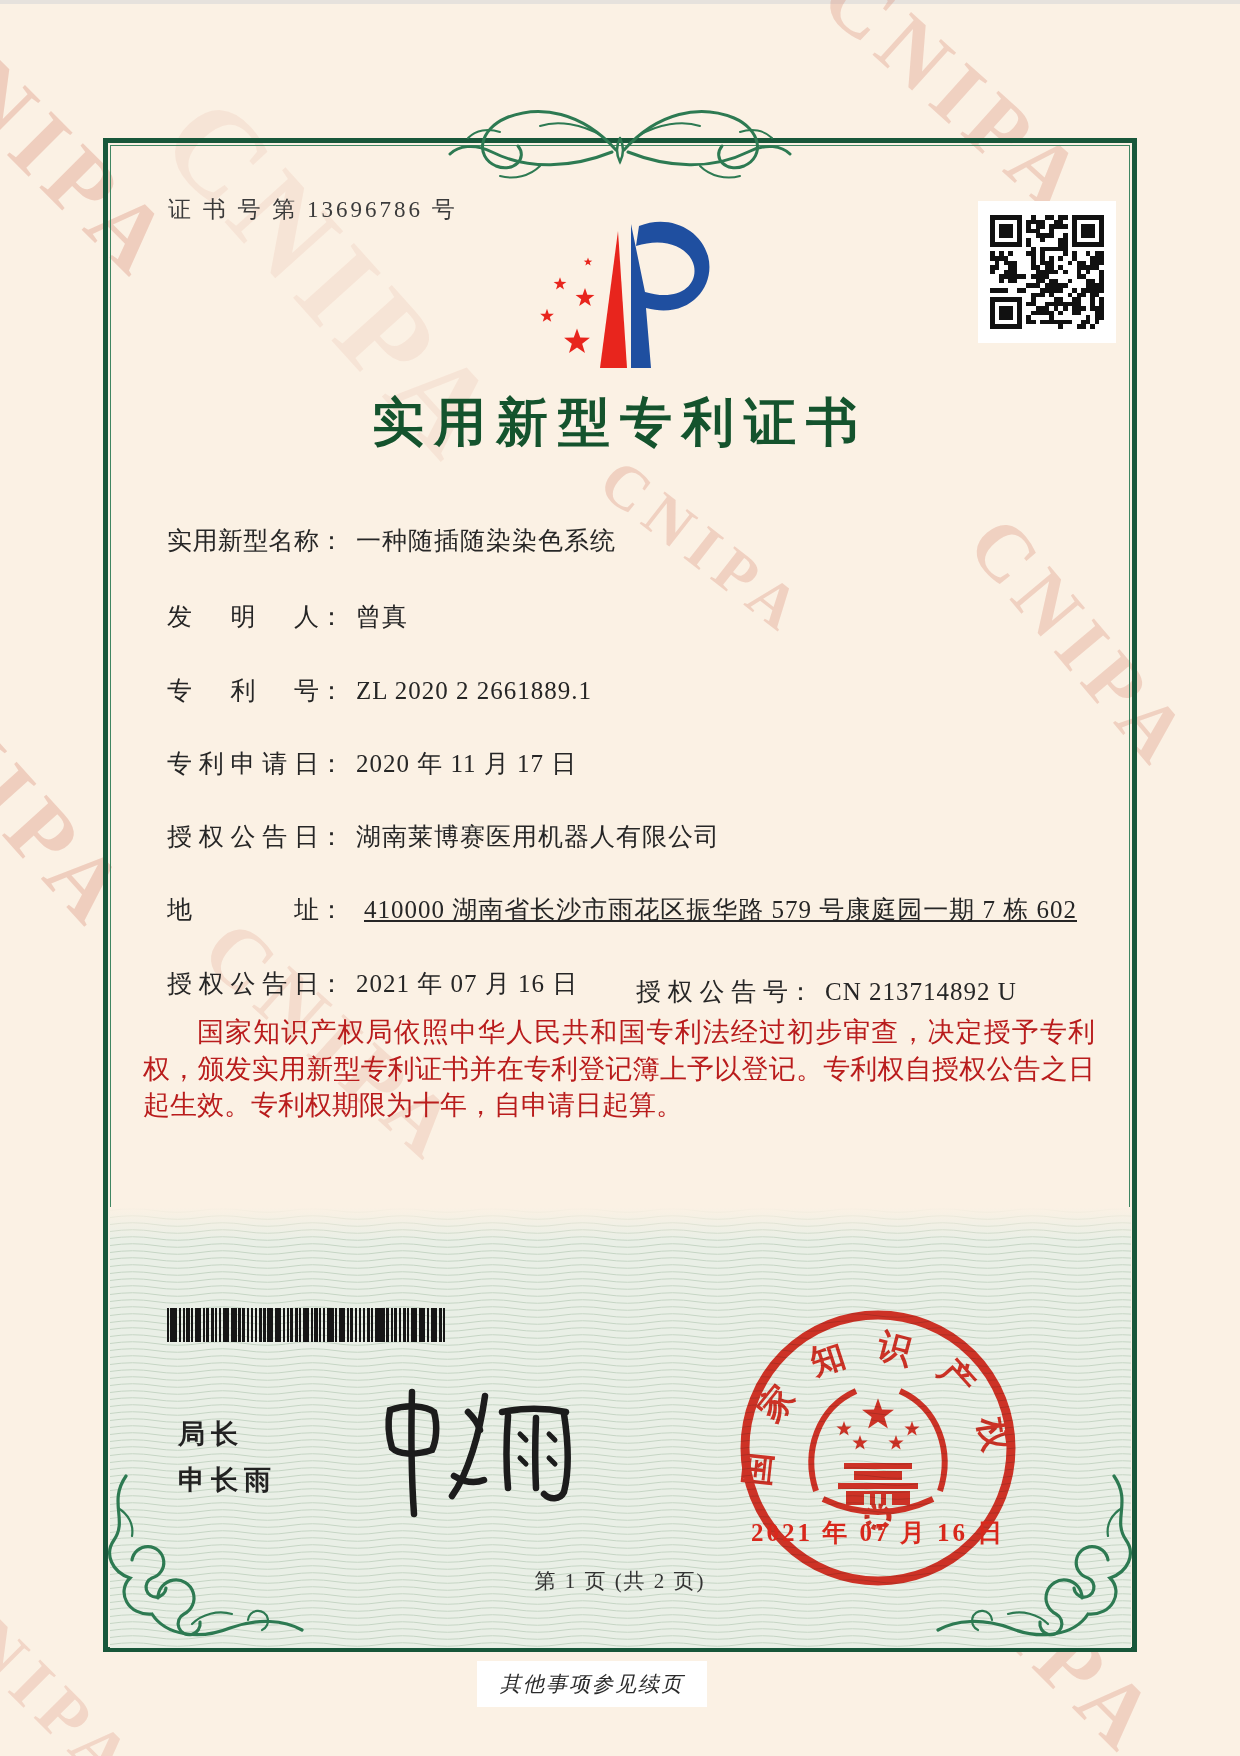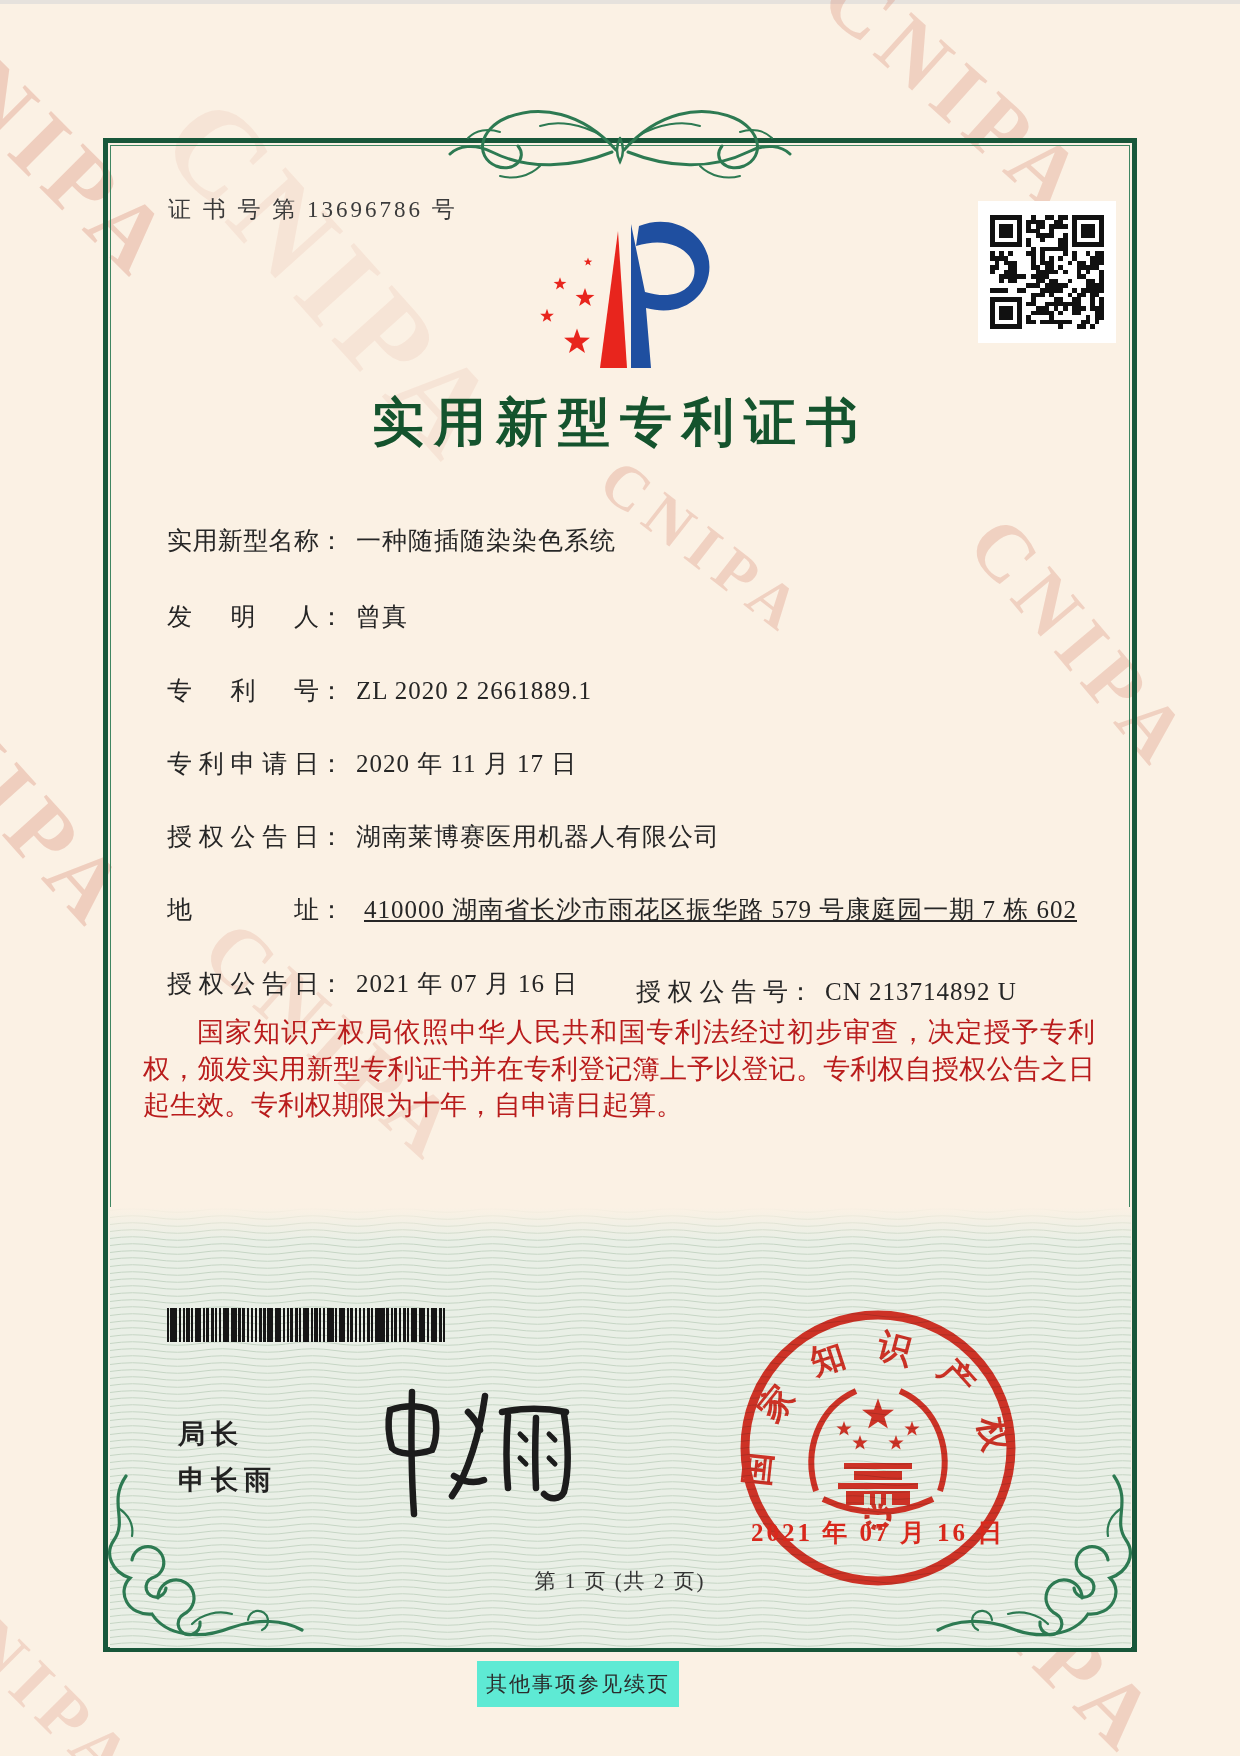--- a/index.html
+++ b/index.html
@@ -57,22 +57,22 @@
   .sig-name{left:178px;top:1462px;font-size:27px;font-weight:700;letter-spacing:6px;color:#222;
     font-family:"Liberation Sans","DejaVu Sans",sans-serif;z-index:4;}
   .sig-hand{left:350px;top:1382px;width:250px;height:148px;z-index:4;}
   
   .seal{left:733px;top:1303px;width:290px;height:290px;z-index:5;mix-blend-mode:multiply;opacity:.95;}
   .seal-date{left:733px;top:1516px;width:290px;text-align:center;font-size:25px;color:#d8281c;
     letter-spacing:3px;font-weight:700;z-index:6;}
   
   .page-ind{left:103px;top:1567px;width:1034px;text-align:center;font-size:21px;color:#333;
     letter-spacing:2px;z-index:4;}
-  .cont-note{left:477px;top:1661px;width:202px;height:46px;background:#5eead4;line-height:46px;
-    text-align:center;font-size:21px;color:#2b2b2b;letter-spacing:2px;z-index:4;}
+  .cont-note{left:477px;top:1661px;width:230px;height:46px;background:#ffffff;line-height:46px;
+    text-align:center;font-size:21px;color:#2b2b2b;letter-spacing:2px;z-index:4;font-style:italic;}
 </style>
 </head>
 <body>
 
 <svg width="0" height="0" style="position:absolute">
   <defs>
     <polygon id="star" points="0,-16 3.8,-5.2 15.2,-4.9 6.1,2 9.4,12.9 0,6.4 -9.4,12.9 -6.1,2 -15.2,-4.9 -3.8,-5.2"></polygon>
   </defs>
 </svg>
 

